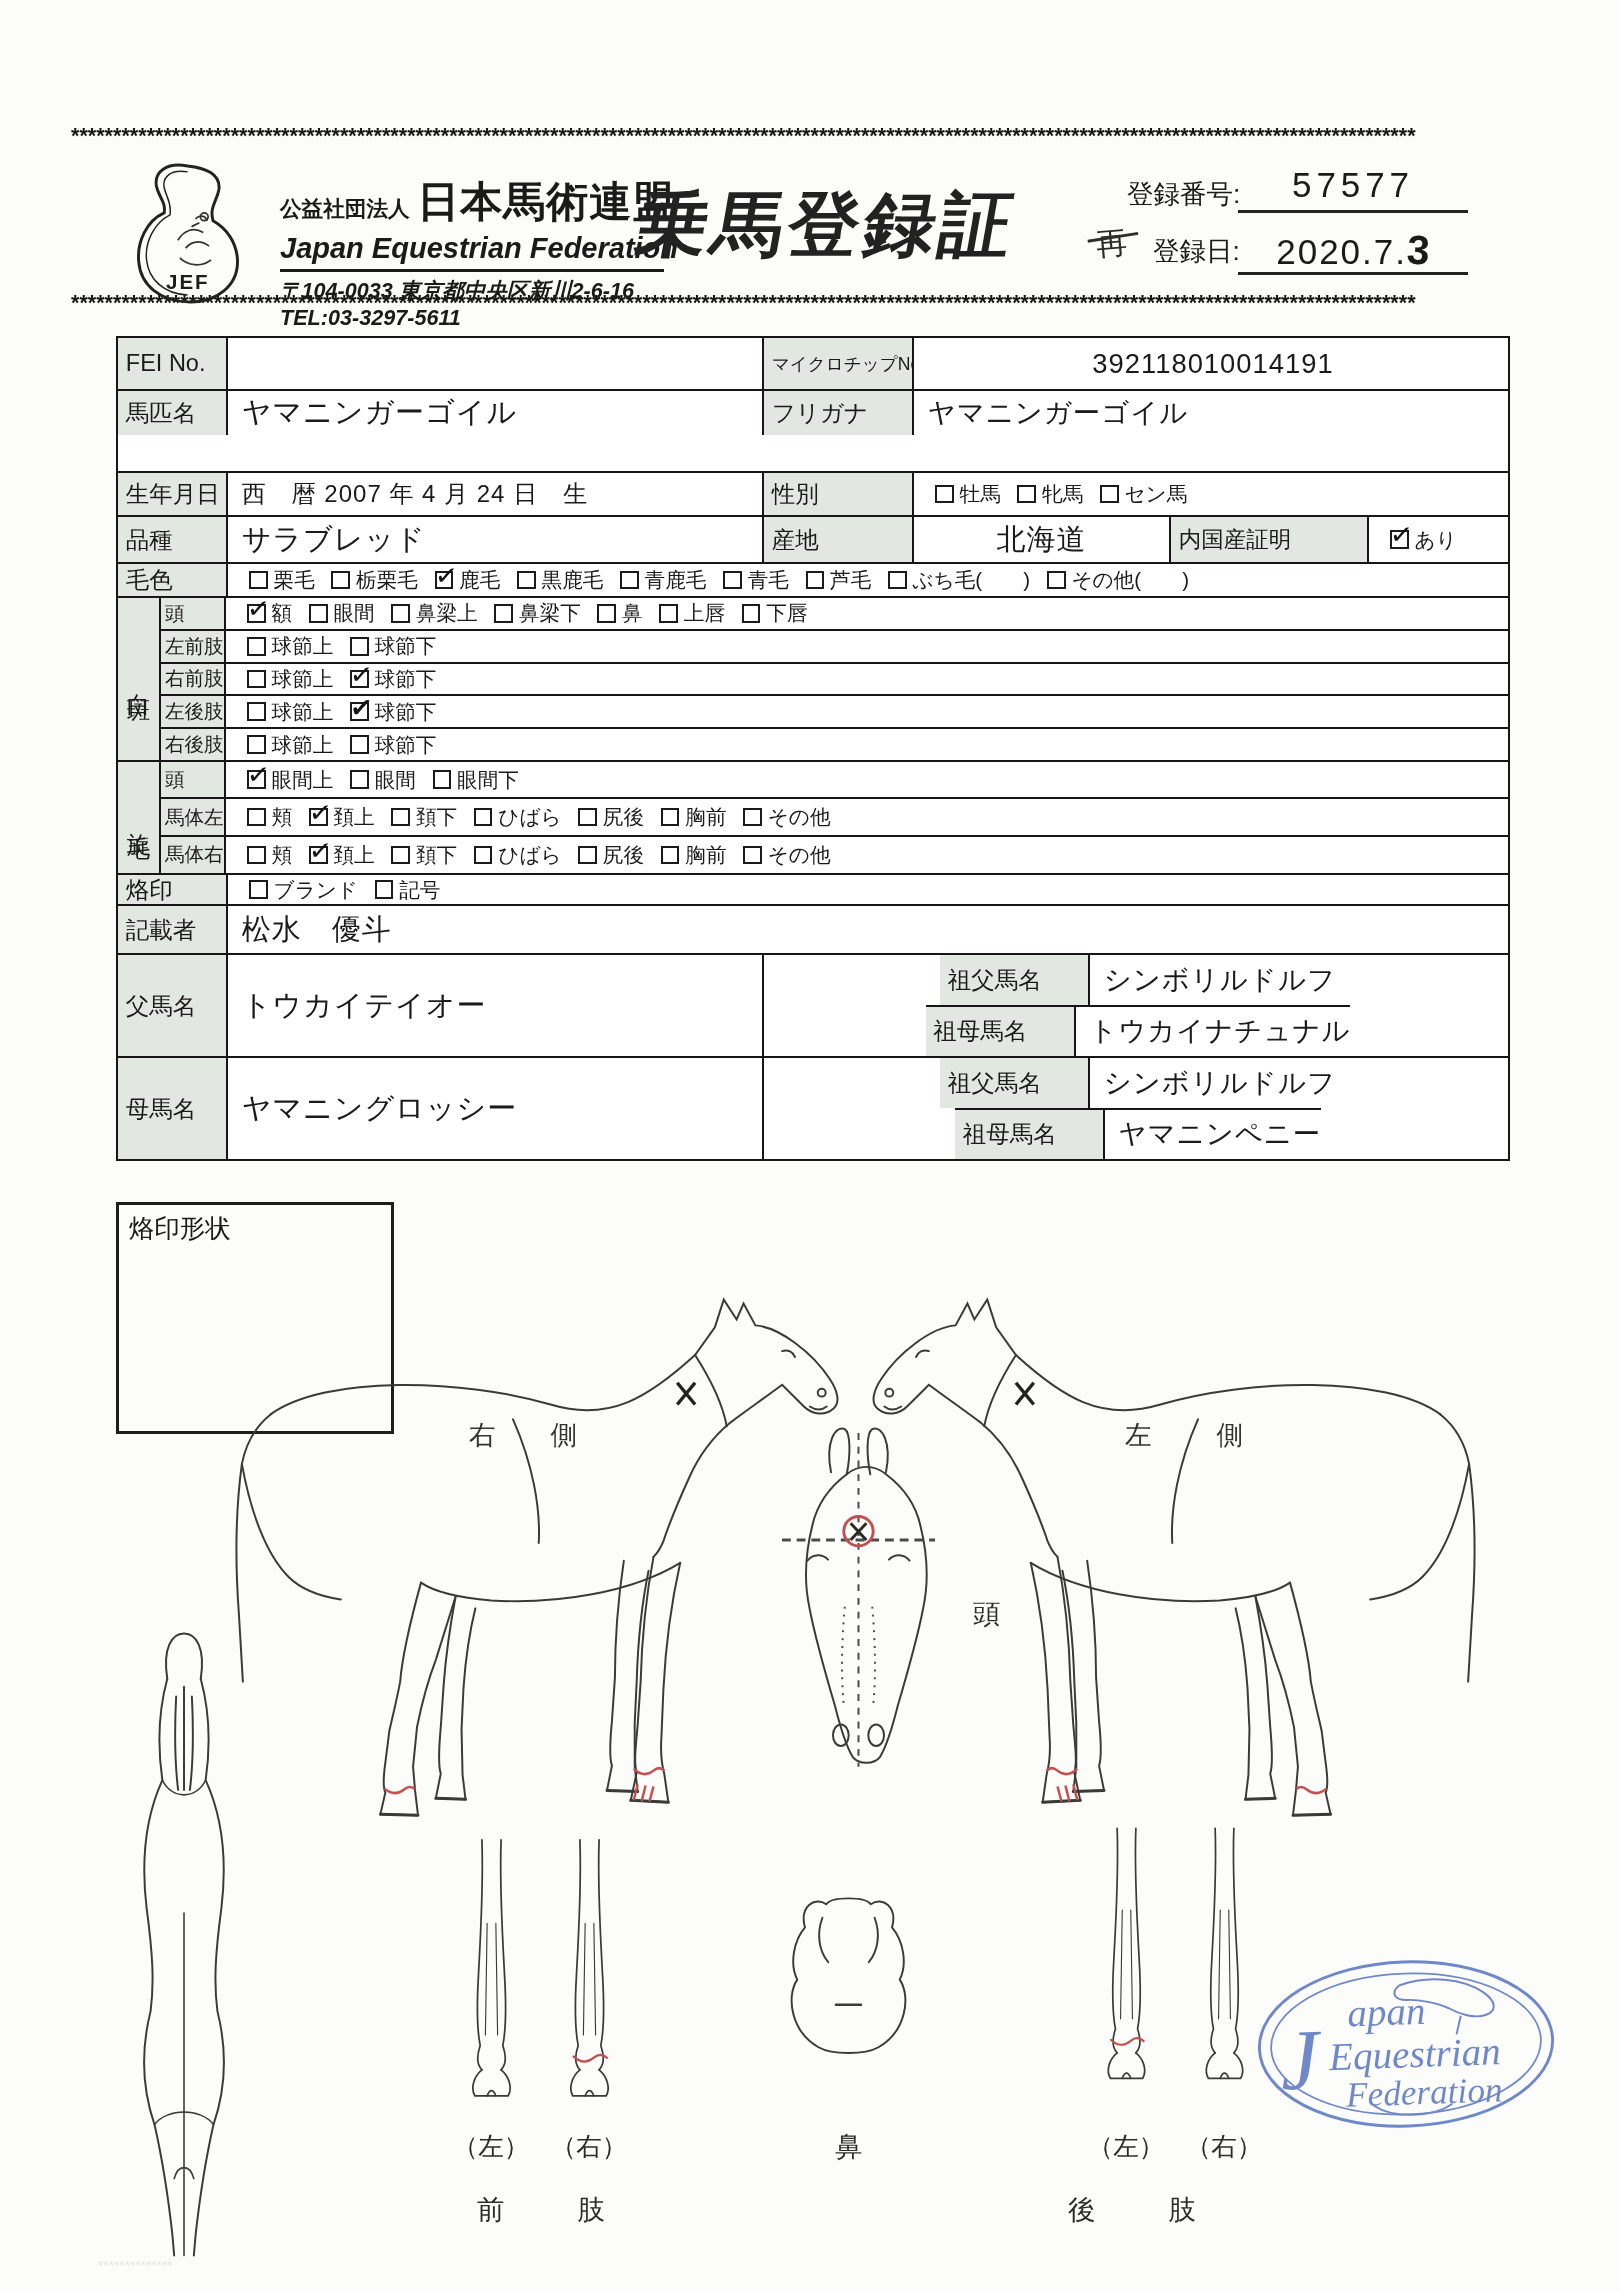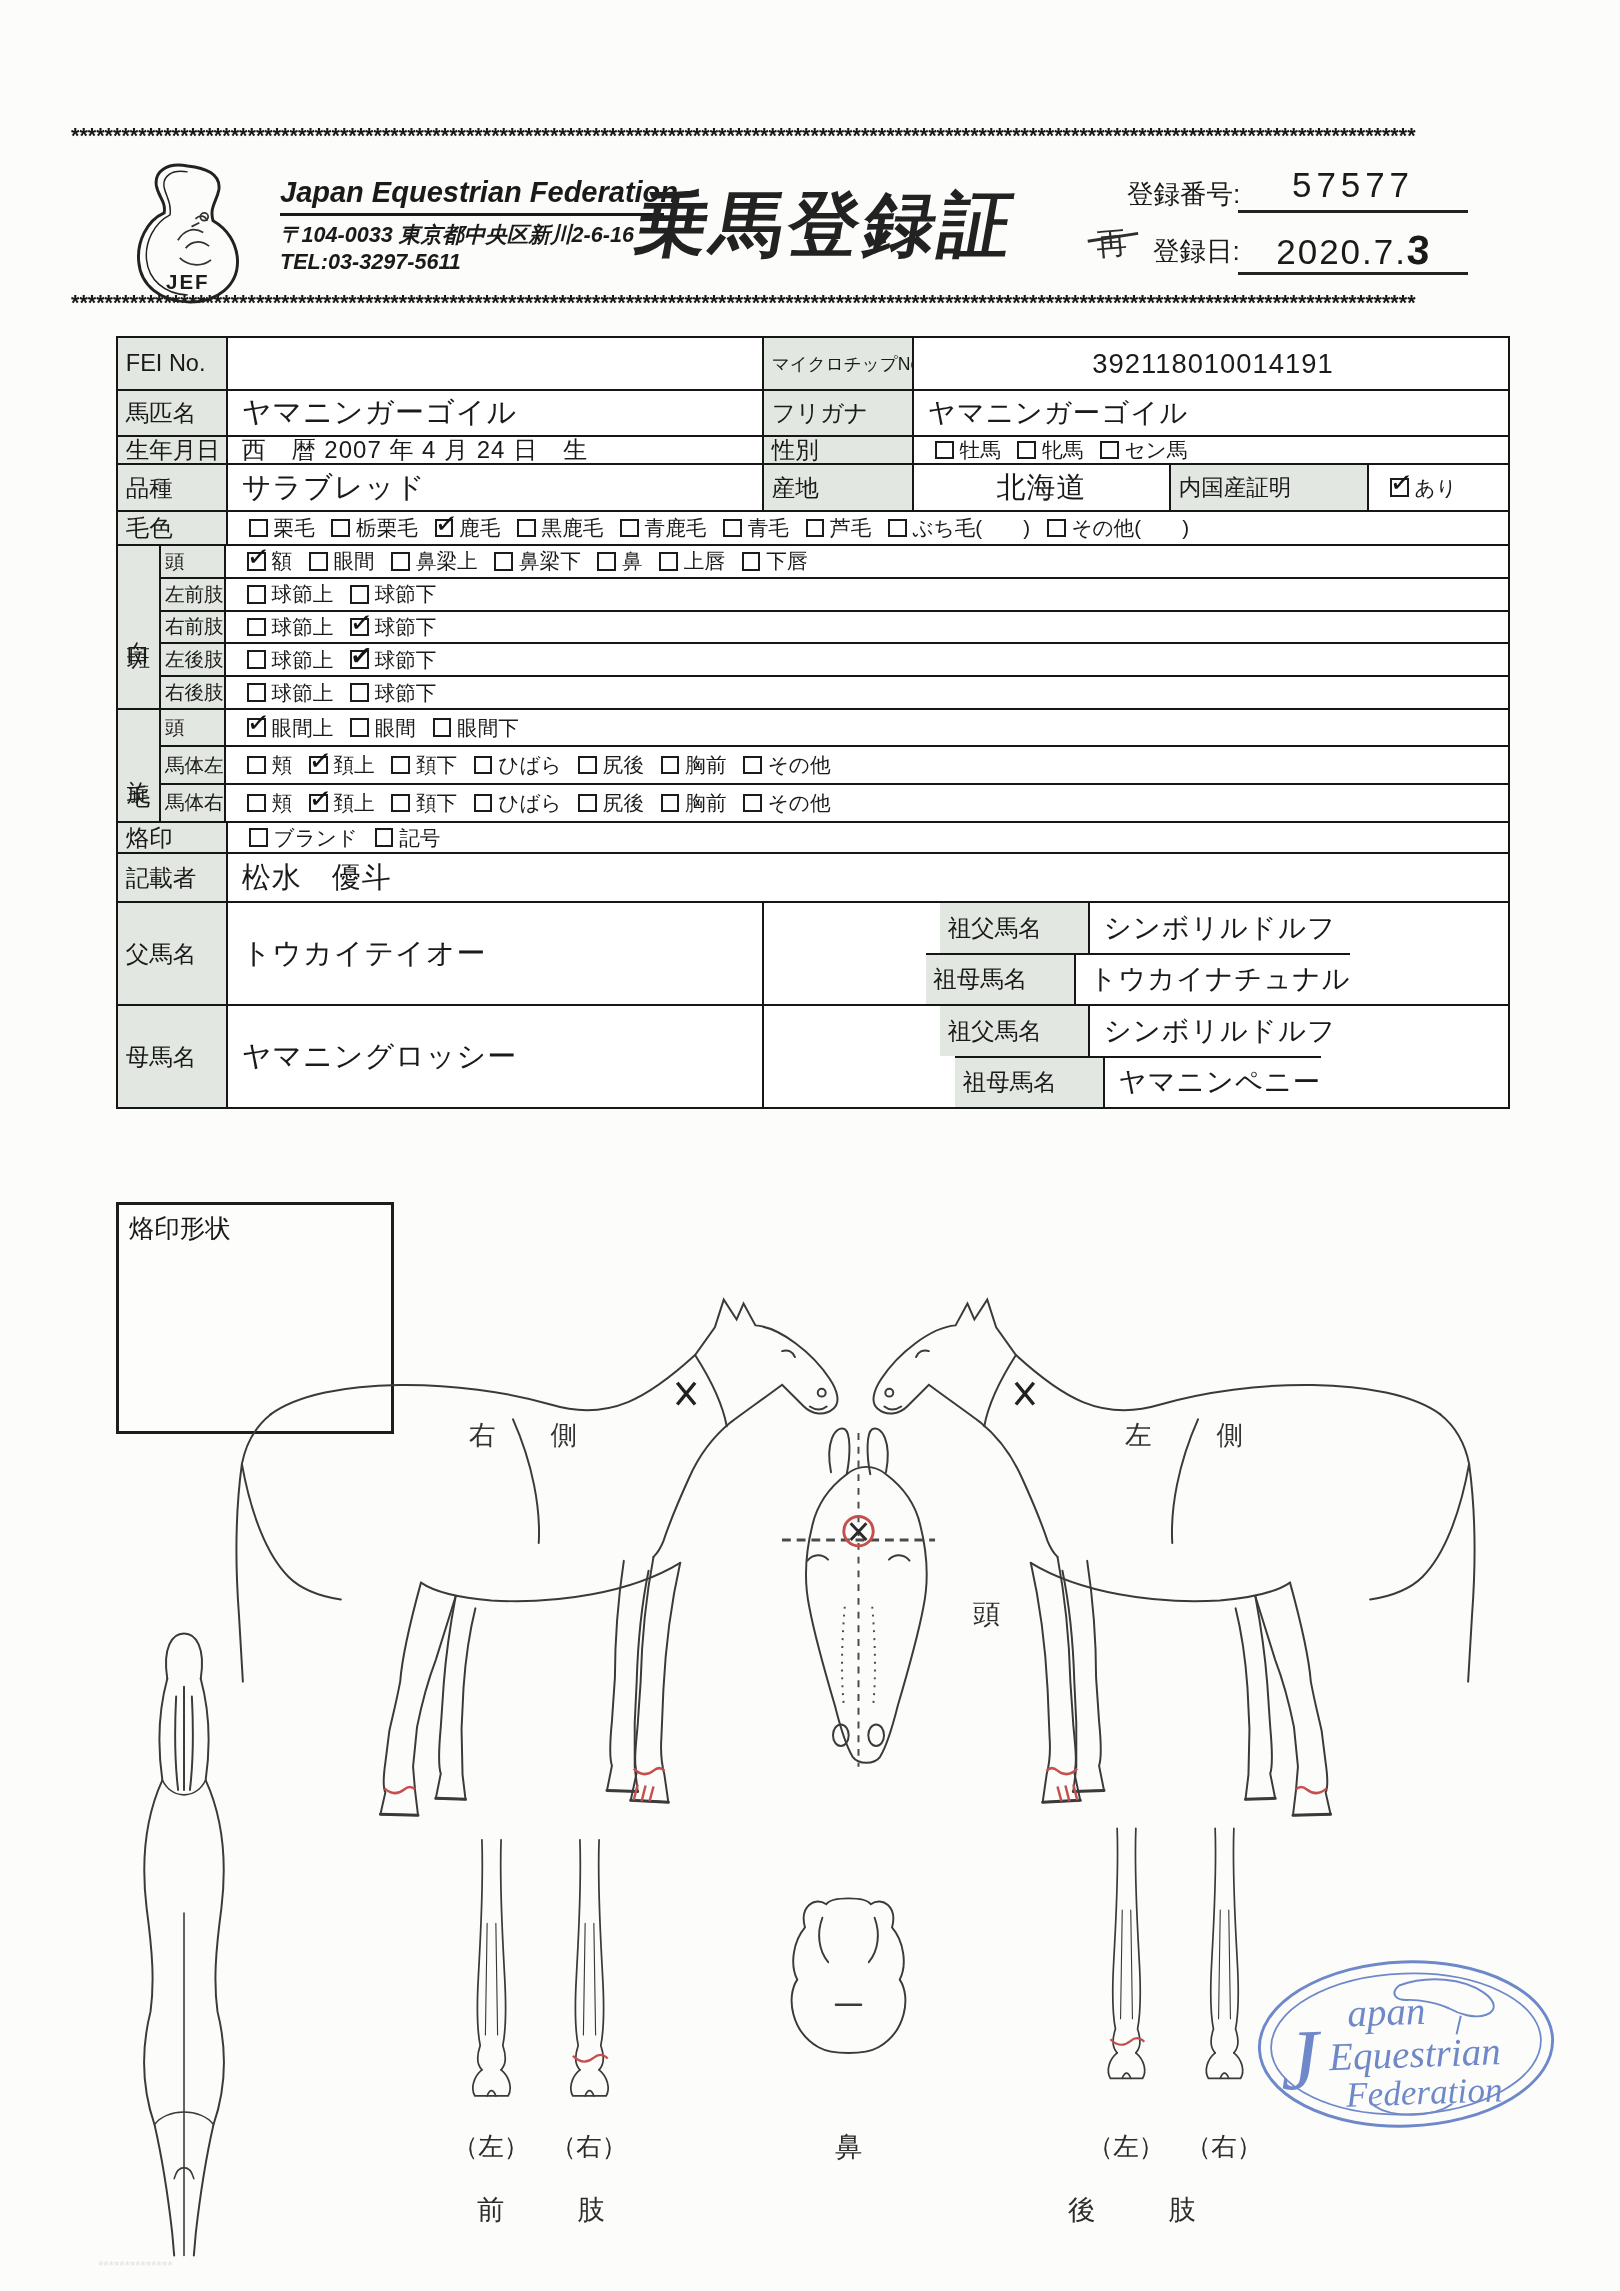--- a/index.html
+++ b/index.html
@@ -94,20 +94,24 @@
       </g>
       <g fill="none" stroke="#333" stroke-width="1.8">
         <path d="M52,84 C58,74 68,70 78,76 M60,92 C66,84 76,84 84,90 M54,102 C62,110 76,112 86,104 M70,62 C74,58 80,58 82,64 M66,70 L74,66"></path>
         <circle cx="79" cy="60" r="4"></circle>
       </g>
       <text x="40" y="134" font-size="21" font-weight="bold" letter-spacing="2" fill="#1d1d1d" font-family="Liberation Sans, sans-serif">JEF</text>
     </svg>
   </div>
 
   <div class="abs" style="left:280px;top:174px;">
+    <div class="orgline">
+      <span class="orgpre">公益社団法人</span>
+      <span class="orgname">日本馬術連盟</span>
+    </div>
     <div class="orgen">Japan Equestrian Federation</div>
     <div class="orgrule"></div>
     <div class="orgaddr">〒104-0033 東京都中央区新川2-6-16</div>
     <div class="orgtel">TEL:03-3297-5611</div>
   </div>
 
   <div class="doctitle">乗馬登録証</div>
 
   <div class="abs reglabel" style="left:1127px;top:176px;">登録番号:</div>
   <div class="abs regval" style="left:1238px;top:165px;width:230px;">57577</div>
@@ -128,21 +132,21 @@
       <div class="cell w612 chipval">392118010014191</div>
     </div>
 
     <div class="trow" style="height:46px;">
       <div class="cell nb lab w110">馬匹名</div>
       <div class="cell w547 valtxt">ヤマニンガーゴイル</div>
       <div class="cell lab w153">フリガナ</div>
       <div class="cell w612 valtxt sm">ヤマニンガーゴイル</div>
     </div>
 
-    <div class="trow" style="height:28px;">
+    <div class="trow" style="height:44px;margin-top:36px;">
       <div class="cell nb lab w110">生年月日</div>
       <div class="cell w547 valtxt sm" style="font-size:24px;">西　暦 2007 年 4 月 24 日　生</div>
       <div class="cell lab w153">性別</div>
       <div class="cell w612 cbcell">
           <span class="cbi">
             <span class="cb"></span>
             <span class="cbl">牡馬</span>
           </span>
           <span class="cbi">
             <span class="cb"></span>

